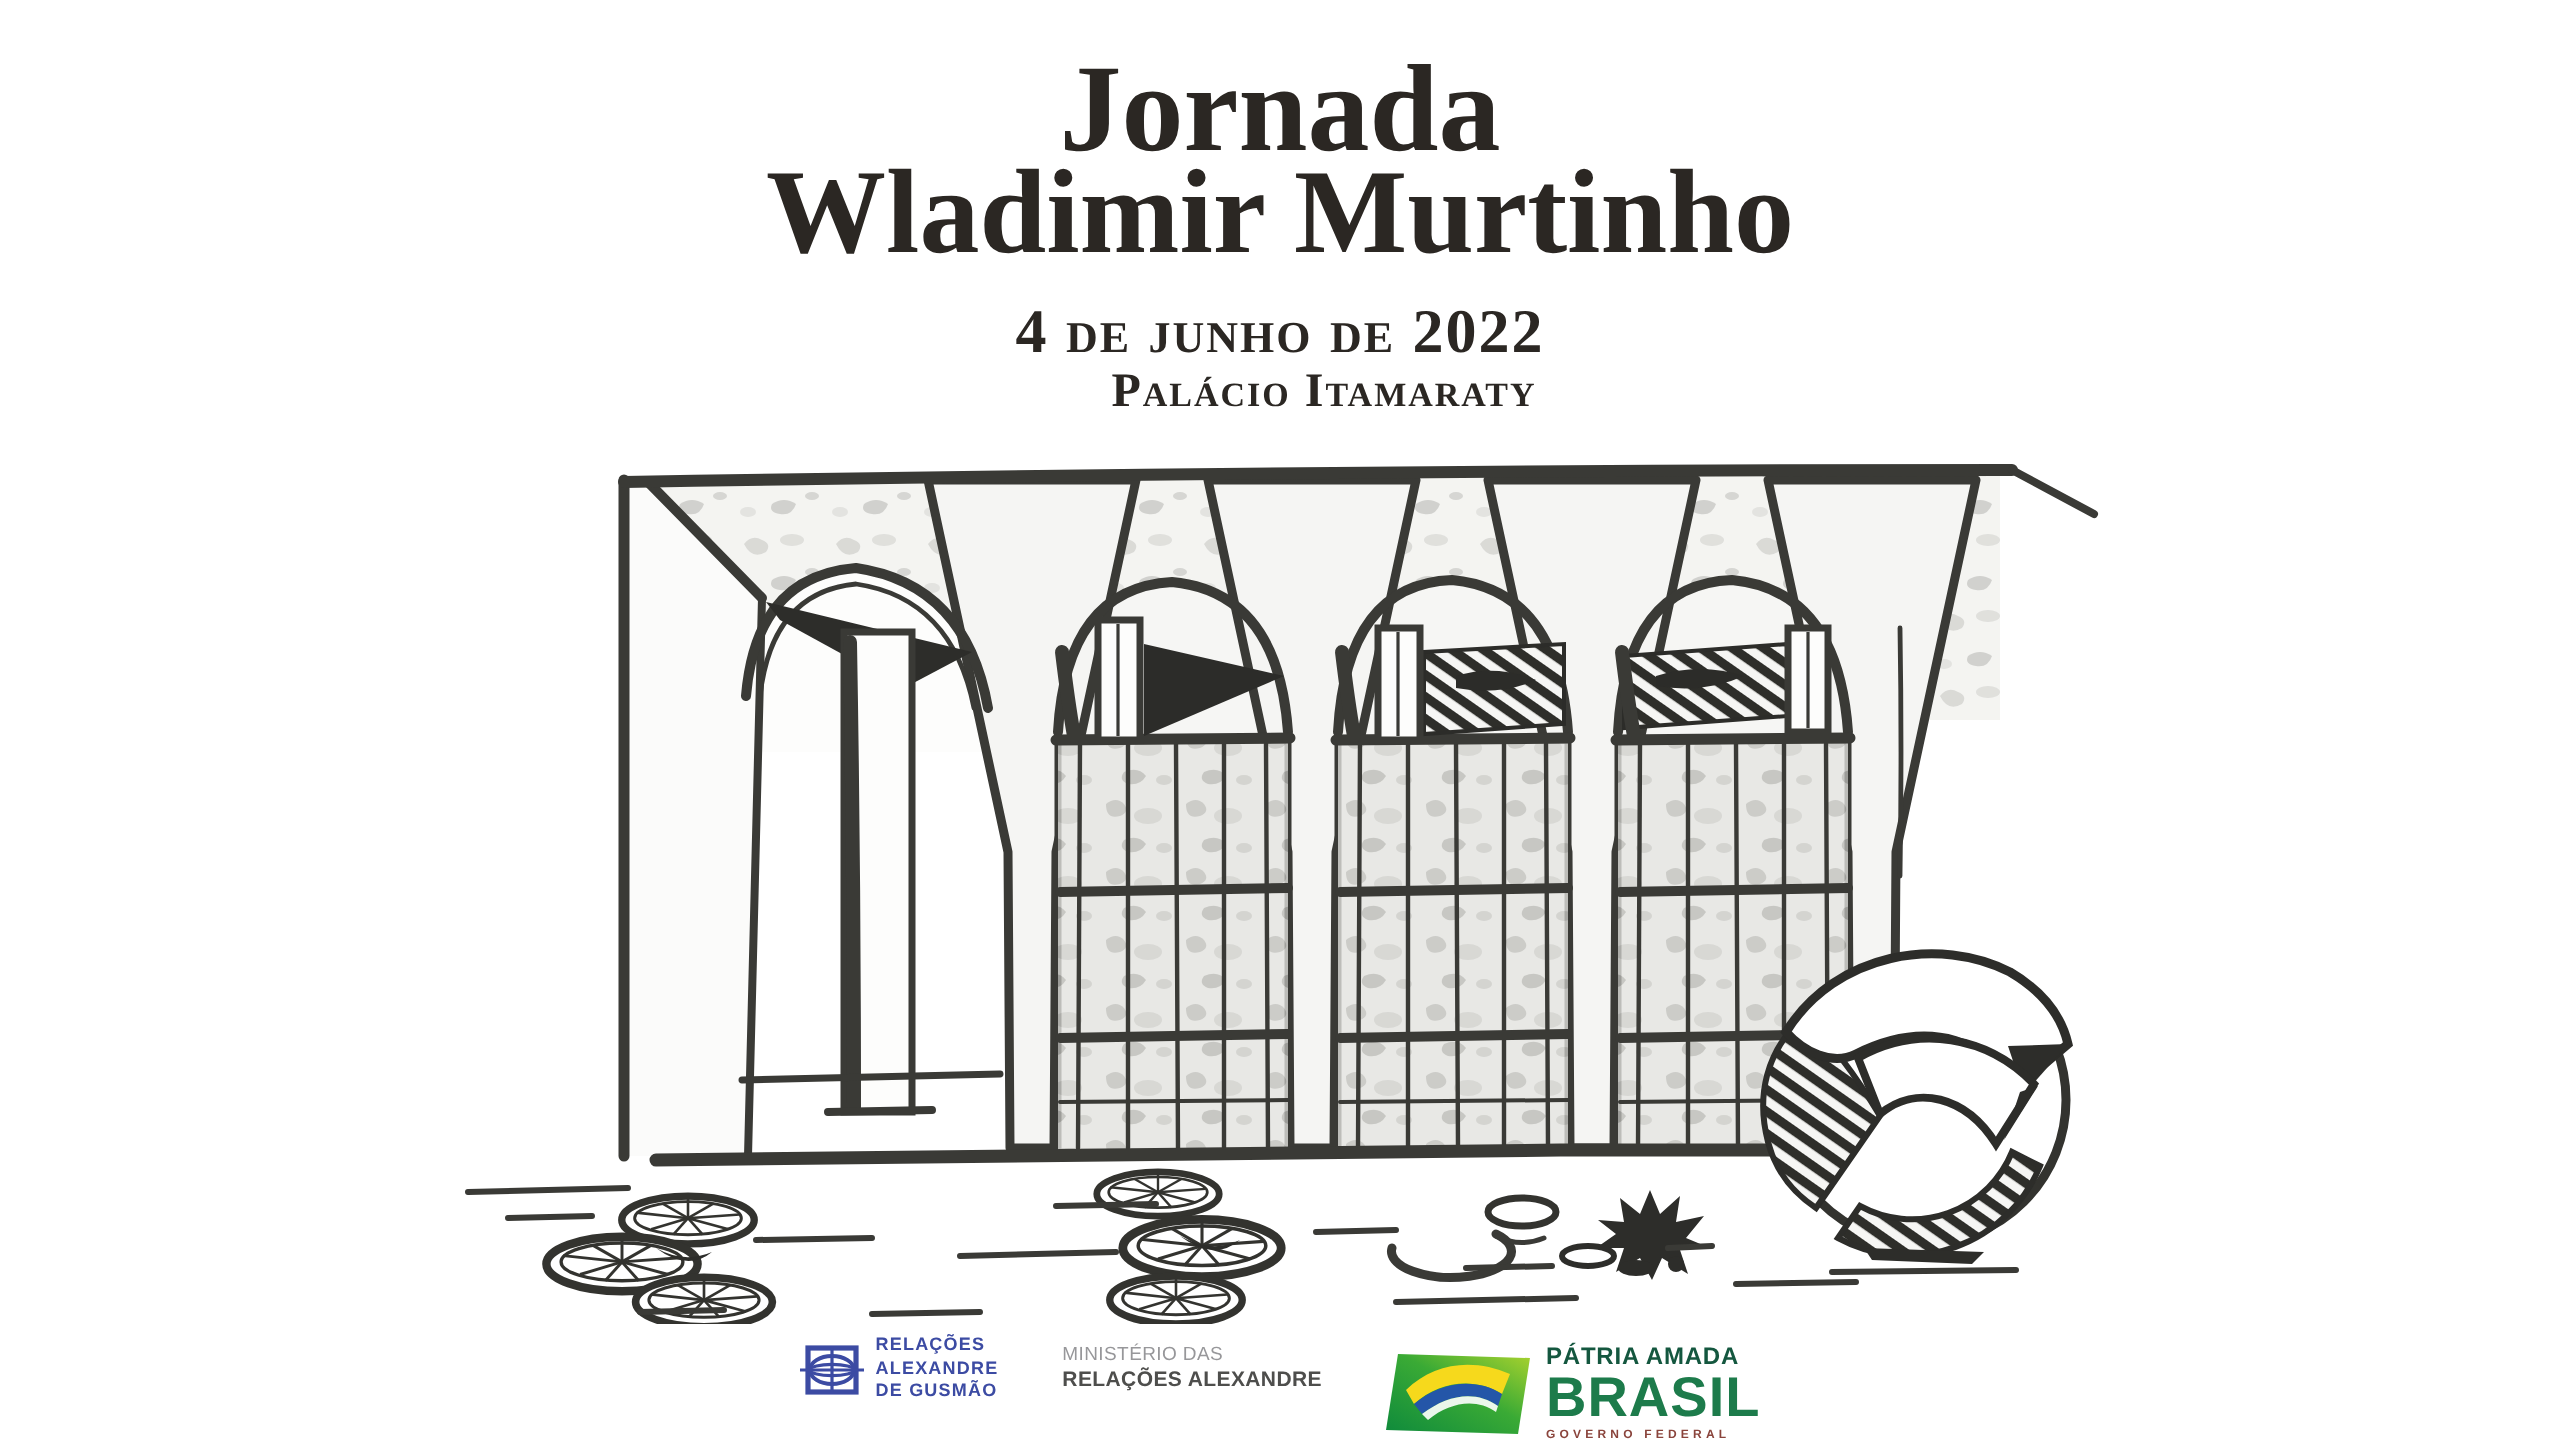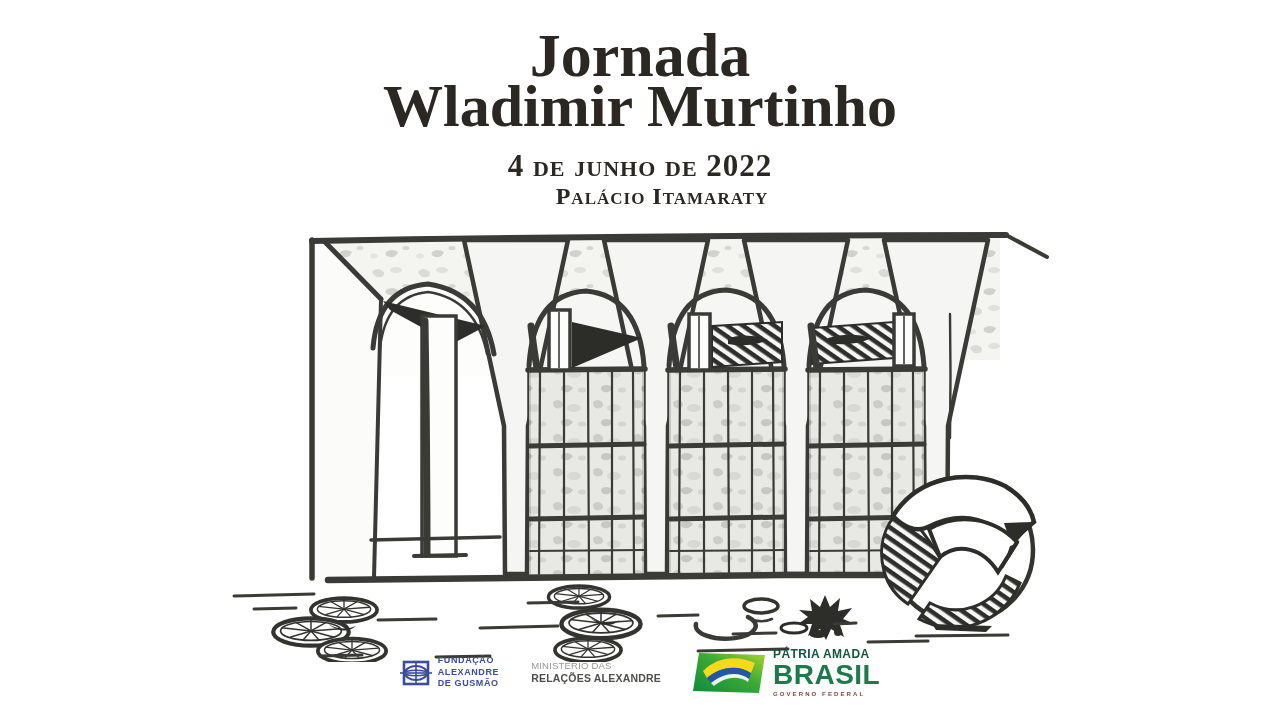--- a/index.html
+++ b/index.html
@@ -18,21 +18,21 @@
   .sketch{left:228px;top:226px;}
   .ln{stroke:#3a3a36;fill:none;stroke-linecap:round;stroke-linejoin:round;}
   
   .footer{top:648px;left:0;right:0;display:flex;justify-content:center;align-items:center;gap:26px;
           font-family:"Liberation Sans", sans-serif;}
   .funag{display:flex;align-items:center;gap:6px;}
   .funag-text{font-size:9px;font-weight:bold;letter-spacing:.6px;line-height:1.3;color:#3c4ba3;}
   .mre{text-align:left;line-height:1.25;margin-left:6px;}
   .mre-1{font-size:9.5px;color:#97979a;letter-spacing:.2px;}
   .mre-2{font-size:10.5px;font-weight:bold;color:#4e4e4c;letter-spacing:.2px;}
-  .gov{display:flex;align-items:center;gap:6px;margin-left:4px;}
+  .gov{display:flex;align-items:center;gap:6px;margin-left:4px;margin-top:24px;}
   .gov-text{line-height:1;}
   .gov-1{font-size:12px;font-weight:bold;color:#14573f;letter-spacing:.4px;}
   .gov-2{font-size:28px;font-weight:bold;color:#1d7b4b;letter-spacing:.5px;margin-top:1px;}
   .gov-3{font-size:6px;font-weight:bold;color:#8a443c;letter-spacing:2.1px;margin-top:2px;}
 </style>
 </head>
 <body>
 
 <div class="abs header-line title-1">Jornada</div>
 <div class="abs header-line title-2">Wladimir Murtinho</div>
@@ -234,21 +234,21 @@
 
   <div class="funag">
     <svg width="32" height="32" viewBox="0 0 32 32">
       <rect x="4" y="5" width="24" height="22" fill="#ffffff" stroke="#3c4ba3" stroke-width="2.6"></rect>
       <ellipse cx="16" cy="16" rx="11" ry="7" fill="none" stroke="#3c4ba3" stroke-width="2"></ellipse>
       <ellipse cx="16" cy="16" rx="11" ry="2.8" fill="none" stroke="#3c4ba3" stroke-width="1.6"></ellipse>
       <line x1="0" y1="16" x2="32" y2="16" stroke="#3c4ba3" stroke-width="1.6"></line>
       <line x1="16" y1="5" x2="16" y2="27" stroke="#3c4ba3" stroke-width="1.6"></line>
     </svg>
     <div class="funag-text">
-      <div>FUNDAÇÃO</div>
+      <div>RELAÇÕES</div>
       <div>ALEXANDRE</div>
       <div>DE GUSMÃO</div>
     </div>
   </div>
 
   <div class="mre">
     <div class="mre-1">MINISTÉRIO DAS</div>
     <div class="mre-2">RELAÇÕES ALEXANDRE</div>
   </div>
 

